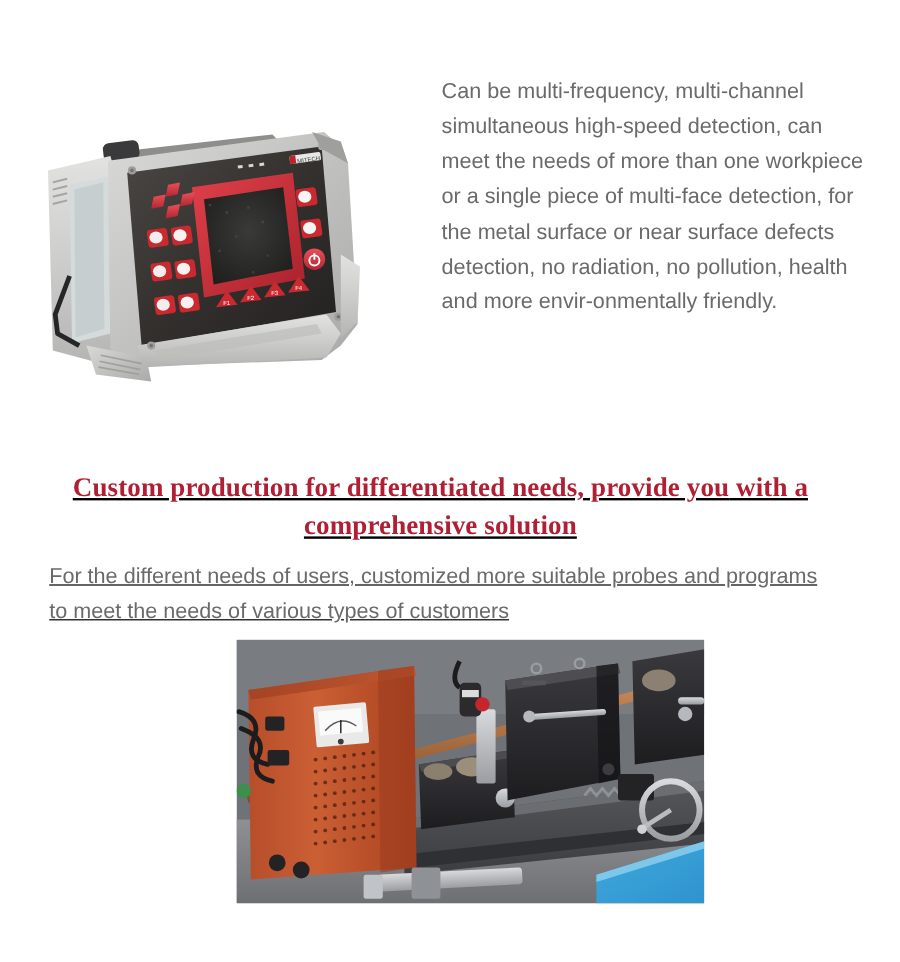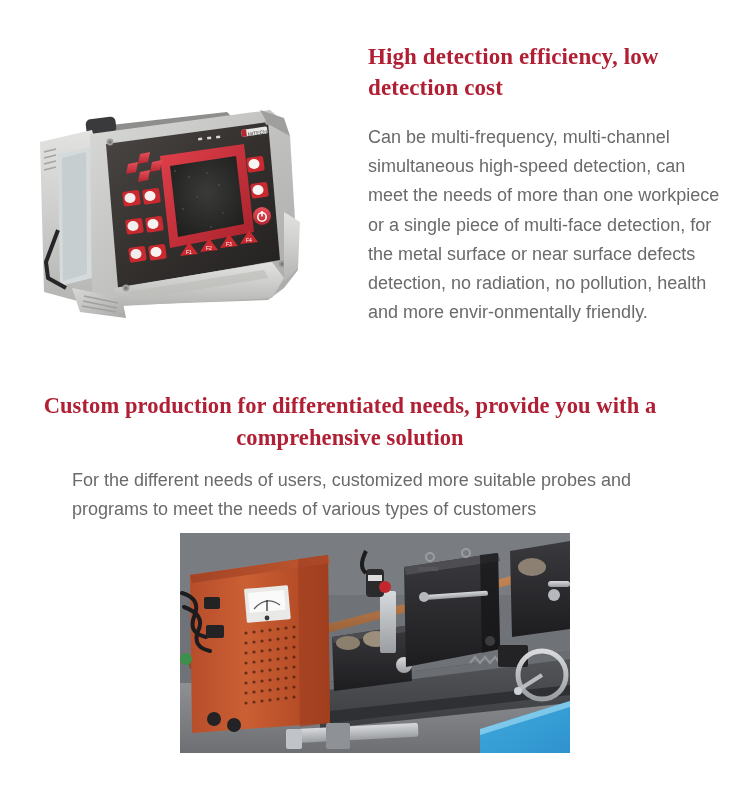--- a/index.html
+++ b/index.html
@@ -58,40 +58,40 @@
     font-weight: 300;
   }
 
   .section-one-body {
     margin-top: 20px;
   }
 
   
   .section-two {
     position: absolute;
-    left: 0;
+    left: 17px;
     top: 375px;
     width: 700px;
     height: 427px;
+    text-decoration: underline;
   }
 
   .heading-center {
     text-align: center;
     padding: 0 22px;
     margin-top: 15px;
   }
   .heading-center .heading-red {
     font-size: 22.5px;
     line-height: 1.4;
   }
 
   .section-two-body {
     margin-top: 13px;
     padding: 0 24px;
-    margin-left: 48px;
   }
 
   .machine-figure {
     position: absolute;
     left: 180px;
     top: 158px;
     width: 390px;
     height: 220px;
     overflow: hidden;
   }
@@ -245,21 +245,20 @@
           <circle cx="260" cy="172" r="1.5" fill="#737371"></circle>
         <circle cx="246" cy="30" r="3" fill="#a6a6a4"></circle>
       </g>
 
       <path d="M238 18 L262 26 L268 44 L246 32 Z" fill="#9f9f9d"></path>
       <path d="M262 120 L278 130 L276 176 L262 190 Z" fill="url(#bodyGray)"></path>
     </svg>
   </div>
 
   <div class="section-one-text">
-    <h2 class="heading-red">High detection efficiency, low detection cost</h2>
     <p class="body-gray section-one-body">Can be multi-frequency, multi-channel simultaneous high-speed detection, can meet the needs of more than one workpiece or a single piece of multi-face detection, for the metal surface or near surface defects detection, no radiation, no pollution, health and more envir-onmentally friendly.</p>
   </div>
 </div>
 
 <div class="section-two">
 
   <div class="heading-center">
     <h2 class="heading-red"><span>Custom production for differentiated needs, provide you</span> <span>with a comprehensive solution</span></h2>
   </div>
 

